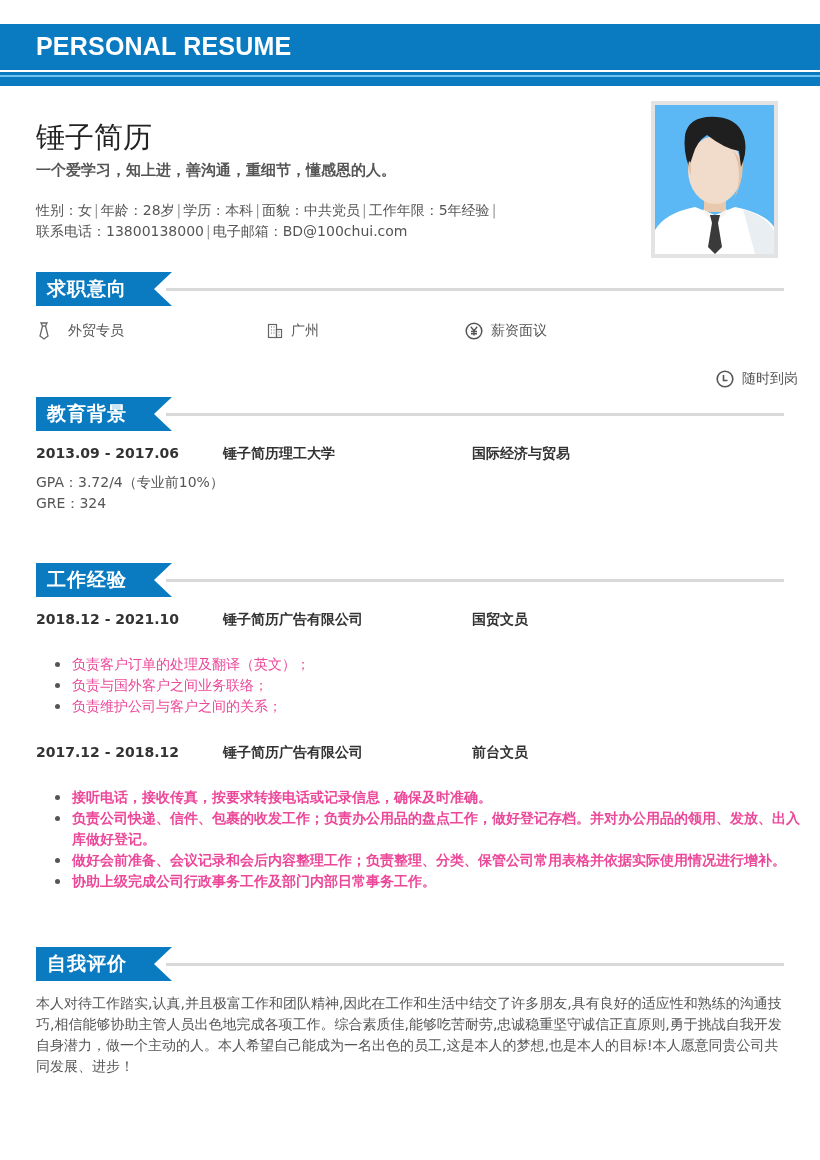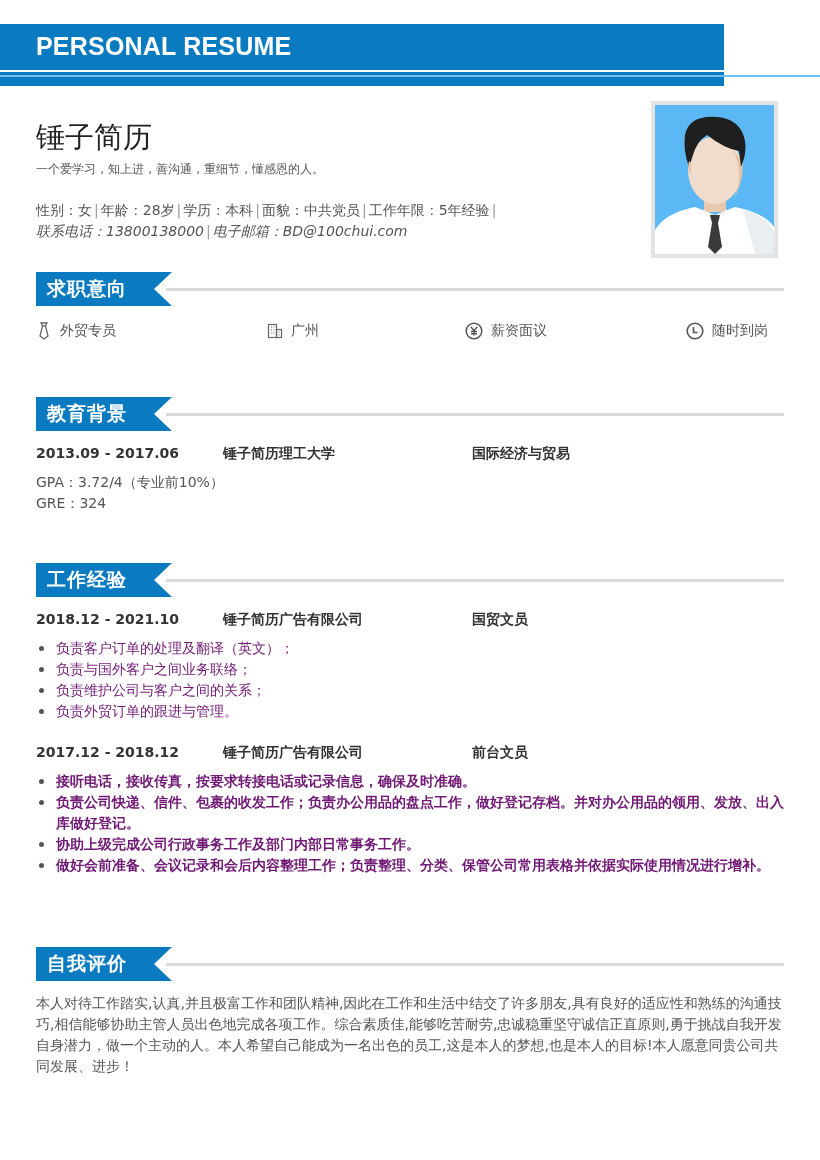--- a/index.html
+++ b/index.html
@@ -1,65 +1,65 @@
 <!DOCTYPE html>
 <html><head>
 <meta charset="utf-8">
 <style>
   html, body { margin:0; padding:0; background:#ffffff; }
   body { width:820px; height:1160px; position:relative; overflow:hidden;
          font-family:"DejaVu Sans", "Liberation Sans", sans-serif; color:#555; }
-  .banner { position:absolute; left:0; top:24px; width:724px; height:62px; background:#0b7bc1; }
+  .banner { position:absolute; left:0; top:24px; width:820px; height:62px; background:#0b7bc1; }
   .banner .title { position:absolute; left:36px; top:8px; font-family:"Liberation Sans", sans-serif;
          font-weight:bold; font-size:25px; color:#fff; letter-spacing:0.2px; }
   .banner .l1 { position:absolute; left:0; top:46px; width:820px; height:2px; background:#fff; }
   .banner .l2 { position:absolute; left:0; top:51px; width:820px; height:2px; background:#6ec1f3; }
 
   .name { position:absolute; left:36px; top:118px; font-size:29px; color:#222; }
-  .motto { position:absolute; left:36px; top:161px; font-size:12px; color:#555; }
+  .motto { position:absolute; left:36px; top:161px; font-size:15px; color:#555;font-weight:bold; }
   .info { position:absolute; left:36px; font-size:14px; color:#555; white-space:nowrap; }
   .info .sep { color:#999; margin:0 2px; }
 
   .photo { position:absolute; left:651px; top:101px; width:119px; height:149px; border:4px solid #e3e3e3; background:#5bb8f5; overflow:hidden; }
 
   .sec { position:absolute; left:36px; width:748px; height:34px; }
   .sec .ribbon { position:absolute; left:0; top:0; width:136px; height:34px; }
   .sec .ribbon svg { position:absolute; left:0; top:0; }
   .sec .ribbon span { position:absolute; left:11px; top:4px; font-size:19px; font-weight:bold; color:#fff; letter-spacing:1px; }
   .sec .rule { position:absolute; left:130px; top:16px; right:0; height:3px; background:#d9d9d9; }
 
   .intent { position:absolute; top:322px; font-size:14px; color:#555; display:flex; align-items:center; }
   .intent svg { margin-right:8px; }
 
   .row { position:absolute; left:36px; font-size:14px; font-weight:bold; color:#333; white-space:nowrap; }
   .row .c2 { position:absolute; left:187px; top:0; }
   .row .c3 { position:absolute; left:436px; top:0; }
 
   .plain { position:absolute; left:36px; font-size:14px; color:#555; line-height:21px; }
-  ul.bul { position:absolute; left:36px; margin:0; padding:0; list-style:none; font-size:14px; color:#701a75; line-height:21px; width:750px; }
+  ul.bul { position:absolute; left:36px; margin:16px; padding:0; list-style:none; font-size:14px; color:#ec4899; line-height:21px; width:750px; }
   ul.bul li { position:relative; padding-left:20px; }
   ul.bul li::before { content:""; position:absolute; left:3px; top:8px; width:5px; height:5px; border-radius:50%; background:#555; }
 
   .para { position:absolute; left:36px; top:993px; width:748px; font-size:14px; color:#555; line-height:21px; }
 </style>
 </head>
 <body>
 
 <div class="banner">
   <div class="title">PERSONAL RESUME</div>
   <div class="l1"></div>
   <div class="l2"></div>
 </div>
 
 <div class="name">锤子简历</div>
 <div class="motto">一个爱学习，知上进，善沟通，重细节，懂感恩的人。</div>
 <div class="info" style="top:202px;">
   <span>性别：女</span><span class="sep">|</span><span>年龄：28岁</span><span class="sep">|</span><span>学历：本科</span><span class="sep">|</span><span>面貌：中共党员</span><span class="sep">|</span><span>工作年限：5年经验</span><span class="sep">|</span>
 </div>
-<div class="info" style="top:223px;font-style:italic;">
+<div class="info" style="top:223px;">
   <span>联系电话：13800138000</span><span class="sep">|</span><span>电子邮箱：BD@100chui.com</span>
 </div>
 
 <div class="photo">
   <svg width="119" height="149" viewBox="0 0 119 149">
     <rect width="119" height="149" fill="#5bb8f5"></rect>
     <path d="M0 125 Q10 108 40 102 L60 110 L80 102 Q110 108 119 122 L119 149 L0 149 Z" fill="#ffffff"></path>
     <path d="M88 104 Q112 112 119 126 L119 149 L100 149 Z" fill="#e9eef2"></path>
     <rect x="49" y="85" width="22" height="22" fill="#e9c9ad"></rect>
     <ellipse cx="60" cy="65" rx="27" ry="34" fill="#f1dccb"></ellipse>
@@ -75,21 +75,21 @@
 <div class="sec" style="top:272px;">
   <div class="ribbon">
     <svg width="136" height="34">
         <polygon points="0,0 136,0 118,17 136,34 0,34" fill="#0b7bc1"></polygon>
       </svg>
     <span>求职意向</span>
   </div>
   <div class="rule"></div>
 </div>
 
-<div class="intent" style="left:36px;">
+<div class="intent" style="left:36px;gap:8px;">
   <svg width="16" height="18" viewBox="0 0 16 18">
       <path d="M5 1 L11 1 L9.5 4 L12 14 L8 17 L4 14 L6.5 4 Z" fill="none" stroke="#666" stroke-width="1.3"></path>
       <path d="M6.5 4 L9.5 4" stroke="#666" stroke-width="1.3"></path>
     </svg>
   <span>外贸专员</span>
 </div>
 <div class="intent" style="left:267px;justify-content:center;">
   <svg width="16" height="16" viewBox="0 0 16 16">
       <rect x="1.5" y="1.5" width="8" height="13" fill="none" stroke="#666" stroke-width="1.2"></rect>
       <rect x="9.5" y="6.5" width="5" height="8" fill="none" stroke="#666" stroke-width="1.2"></rect>
@@ -97,21 +97,21 @@
     </svg>
   <span>广州</span>
 </div>
 <div class="intent" style="left:465px;">
   <svg width="18" height="18" viewBox="0 0 18 18">
       <circle cx="9" cy="9" r="7.8" fill="none" stroke="#555" stroke-width="1.5"></circle>
       <path d="M5.8 4.8 L9 8.6 L12.2 4.8 M9 8.6 V13.5 M6 9.5 H12 M6 11.7 H12" fill="none" stroke="#555" stroke-width="1.4"></path>
     </svg>
   <span>薪资面议</span>
 </div>
-<div class="intent" style="left:686px;">
+<div class="intent" style="left:716px;margin-top:48px;">
   <svg width="18" height="18" viewBox="0 0 18 18">
       <circle cx="9" cy="9" r="7.8" fill="none" stroke="#555" stroke-width="1.6"></circle>
       <path d="M7.5 5 V10.5 H11.5" fill="none" stroke="#555" stroke-width="1.6"></path>
     </svg>
   <span>随时到岗</span>
 </div>
 
 <div class="sec" style="top:397px;">
   <div class="ribbon">
     <svg width="136" height="34">
@@ -144,33 +144,32 @@
 
 <div class="row" style="top:611px;">
   <span>2018.12 - 2021.10</span>
   <span class="c2">锤子简历广告有限公司</span>
   <span class="c3">国贸文员</span>
 </div>
 <ul class="bul" style="top:638px;">
   <li>负责客户订单的处理及翻译（英文）；</li>
   <li>负责与国外客户之间业务联络；</li>
   <li>负责维护公司与客户之间的关系；</li>
-  <li>负责外贸订单的跟进与管理。</li>
 </ul>
 
 <div class="row" style="top:744px;">
   <span>2017.12 - 2018.12</span>
   <span class="c2">锤子简历广告有限公司</span>
   <span class="c3">前台文员</span>
 </div>
 <ul class="bul" style="top:771px;font-weight:bold;">
   <li>接听电话，接收传真，按要求转接电话或记录信息，确保及时准确。</li>
   <li>负责公司快递、信件、包裹的收发工作；负责办公用品的盘点工作，做好登记存档。并对办公用品的领用、发放、出入库做好登记。</li>
+  <li>做好会前准备、会议记录和会后内容整理工作；负责整理、分类、保管公司常用表格并依据实际使用情况进行增补。</li>
   <li>协助上级完成公司行政事务工作及部门内部日常事务工作。</li>
-  <li>做好会前准备、会议记录和会后内容整理工作；负责整理、分类、保管公司常用表格并依据实际使用情况进行增补。</li>
 </ul>
 
 <div class="sec" style="top:947px;">
   <div class="ribbon">
     <svg width="136" height="34">
         <polygon points="0,0 136,0 118,17 136,34 0,34" fill="#0b7bc1"></polygon>
       </svg>
     <span>自我评价</span>
   </div>
   <div class="rule"></div>

